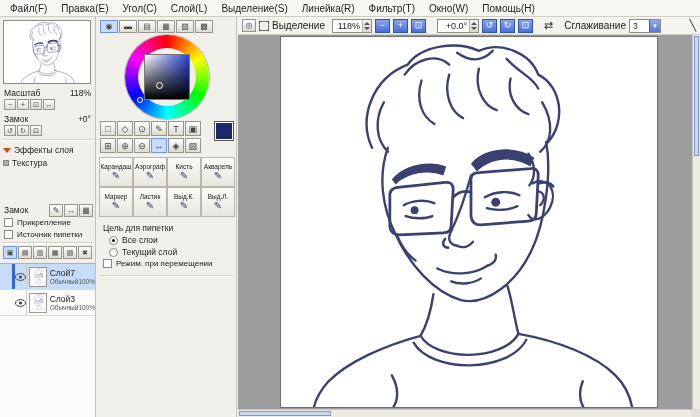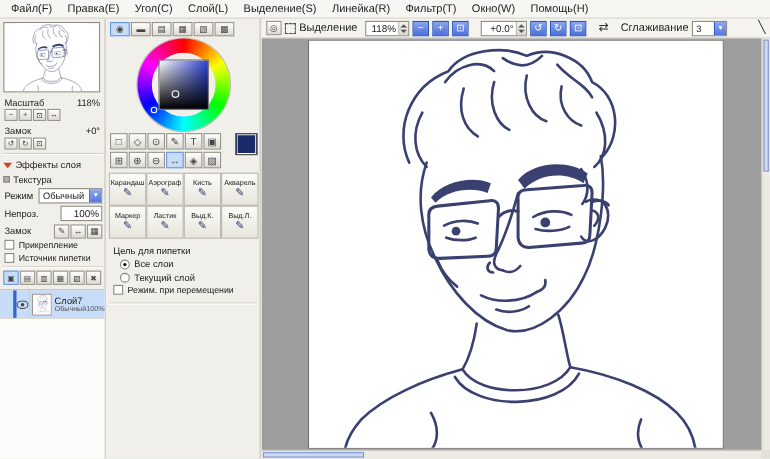--- a/index.html
+++ b/index.html
@@ -224,34 +224,21 @@
 
     <div class="abs hdr-row" style="top:127px">
       <span class="mark-red"></span>
       <span>Эффекты слоя</span>
     </div>
     <div class="abs hdr-row" style="top:140px">
       <span class="mark-gray"></span>
       <span>Текстура</span>
     </div>
 
-    <div class="abs lp-row" style="top:154px;height:14px">
-      <span>Режим</span>
-      <span class="dd" style="margin-left:auto;width:58px">
-        <span class="val">Обычный</span>
-        <span class="btn">▼</span>
-      </span>
-    </div>
-
-    <div class="abs lp-row" style="top:170px;height:14px">
-      <span>Непроз.</span>
-      <span class="spin" style="margin-left:auto;width:38px">
-        <span class="val">100%</span>
-      </span>
-    </div>
+
 
     <div class="abs lp-row" style="top:186px;height:14px">
       <span>Замок</span>
       <span style="margin-left:auto;display:flex;gap:1px">
         <span class="btn-sm">✎</span>
         <span class="btn-sm">↔</span>
         <span class="btn-sm">▦</span>
       </span>
     </div>
 
@@ -284,20 +271,41 @@
               <circle cx="5.5" cy="4" r="1.6" fill="#444"></circle>
             </svg>
         </span>
         <span class="l-thumb">
           <svg viewBox="0 0 380 375" width="18" height="18" preserveAspectRatio="xMidYMid meet">
               <use href="#portrait"></use>
             </svg>
         </span>
         <span class="l-texts">
           <span class="l-name">Слой7</span>
+          <span class="l-sub">
+            <span>Обычный</span>
+            <span class="op">100%</span>
+          </span>
+        </span>
+      </div>
+      <div class="layer-row">
+        <span class="stripe off"></span>
+        <span class="eye-cell">
+          <svg width="11" height="8">
+              <ellipse cx="5.5" cy="4" rx="5" ry="3.4" fill="none" stroke="#444" stroke-width="1"></ellipse>
+              <circle cx="5.5" cy="4" r="1.6" fill="#444"></circle>
+            </svg>
+        </span>
+        <span class="l-thumb">
+          <svg viewBox="0 0 380 375" width="18" height="18" preserveAspectRatio="xMidYMid meet">
+              <use href="#portrait"></use>
+            </svg>
+        </span>
+        <span class="l-texts">
+          <span class="l-name">Слой3</span>
           <span class="l-sub">
             <span>Обычный</span>
             <span class="op">100%</span>
           </span>
         </span>
       </div>
     </div>
   </div>
 
   <div class="abs mid-panel">

